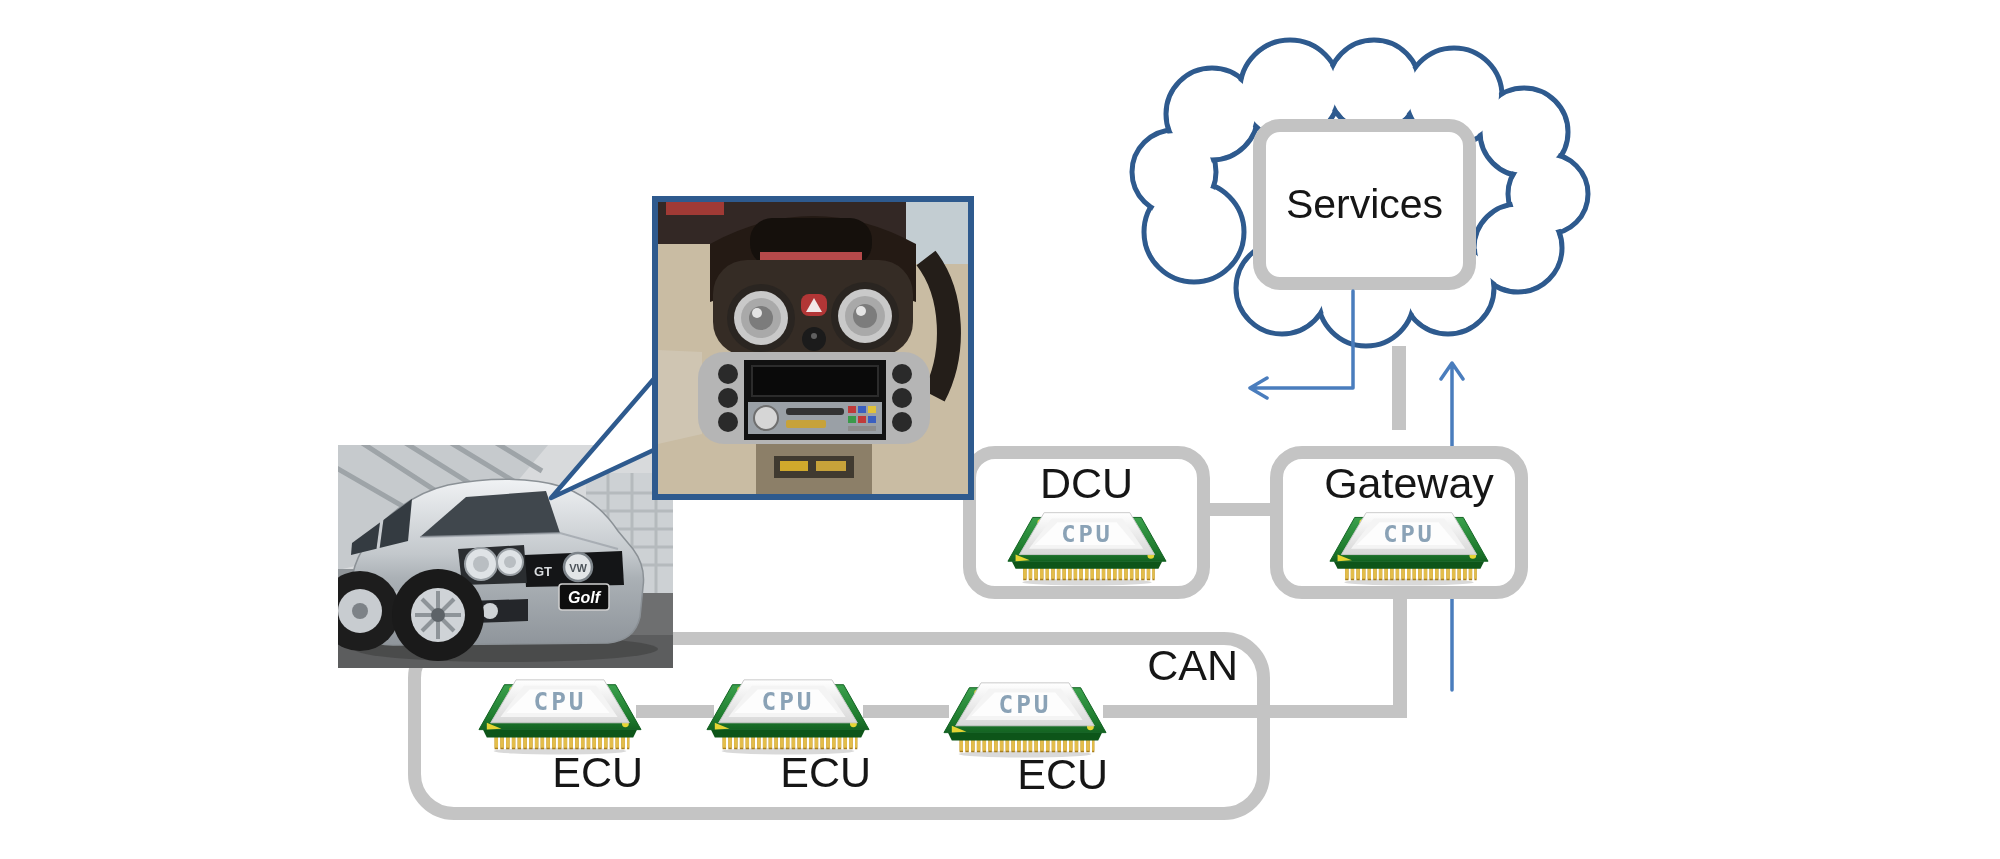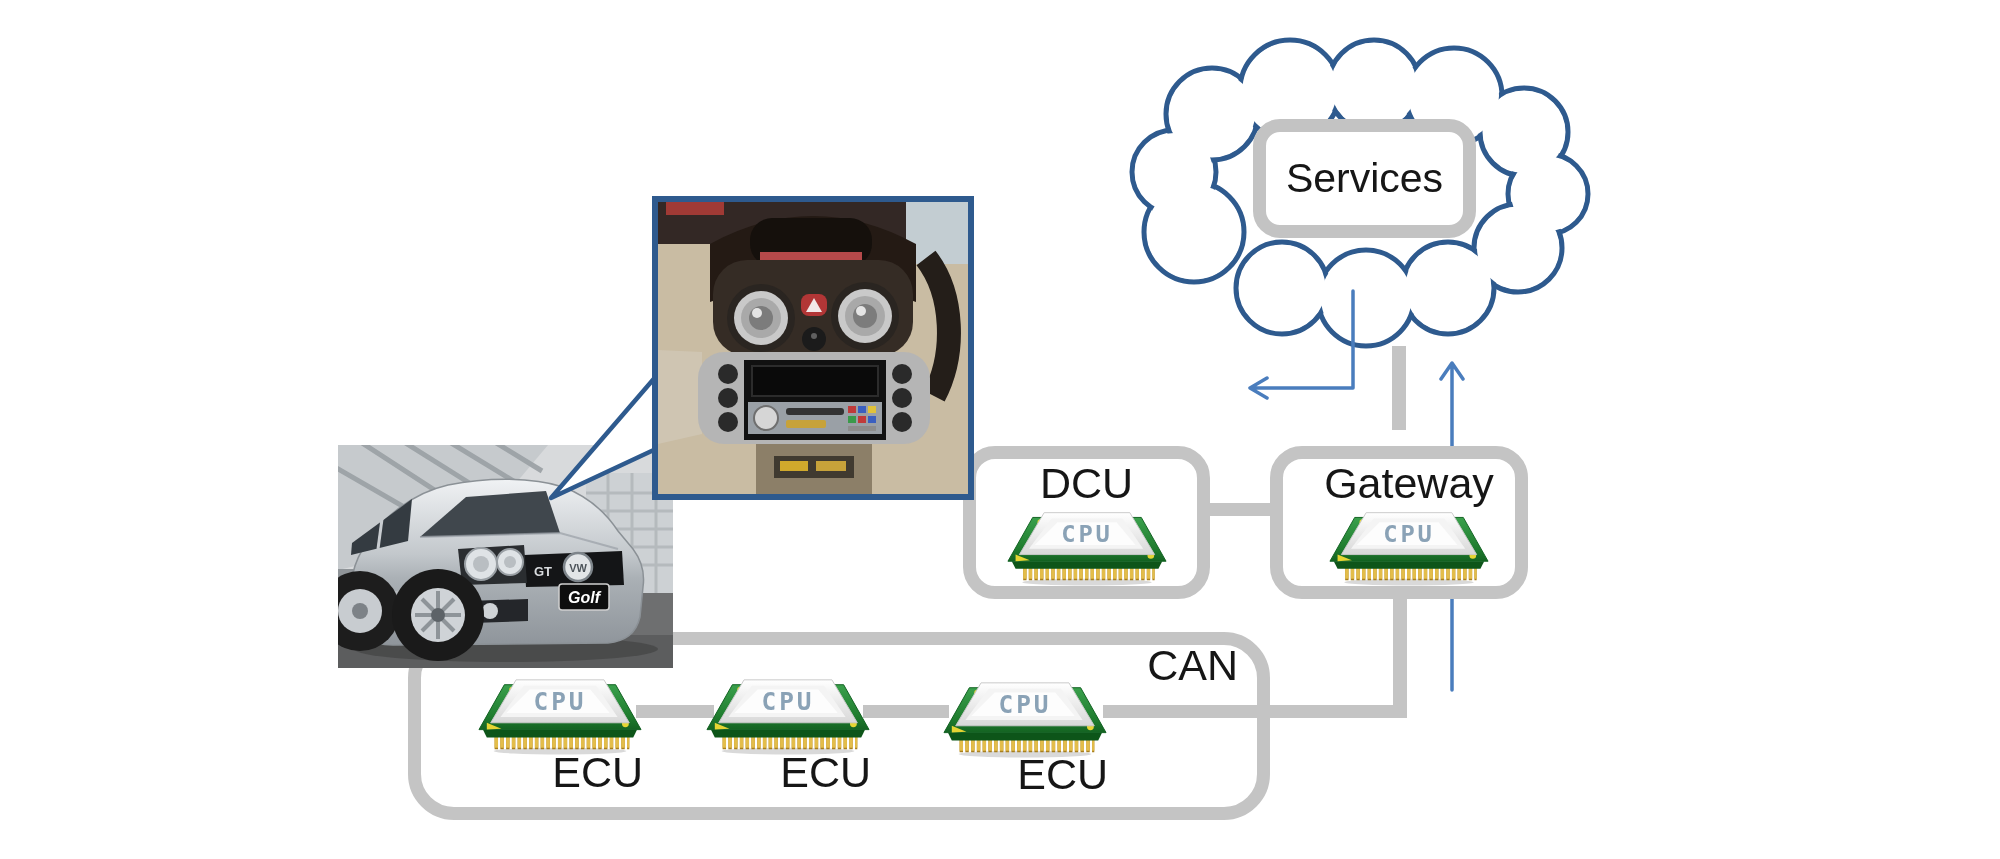--- a/index.html
+++ b/index.html
@@ -18,21 +18,21 @@
   }
 
   
   .node-box {
     position:absolute; background:#ffffff; border:13px solid #c4c4c4;
     border-radius:32px; box-sizing:border-box; z-index:7;
     display:flex; flex-direction:column; align-items:center;margin-top:22px;
   }
   .node-title { font-size:43px; line-height:46px; margin-top:1px; white-space:nowrap; }
   .services-box {
-    position:absolute; left:1253px; top:119px; width:223px; height:119px;
+    position:absolute; left:1253px; top:119px; width:223px; height:171px;
     background:#ffffff; border:13px solid #c3c3c3; border-radius:27px;
     box-sizing:border-box; z-index:6; display:flex; align-items:center; justify-content:center;
     font-size:41px;
   }
 
   .big-label { position:absolute; font-size:43px; z-index:4; text-align:right; white-space:nowrap; }
 
   .chip { display:block; z-index:4; }
   .chip-abs { position:absolute; z-index:4; }
   .chip-label-text {

